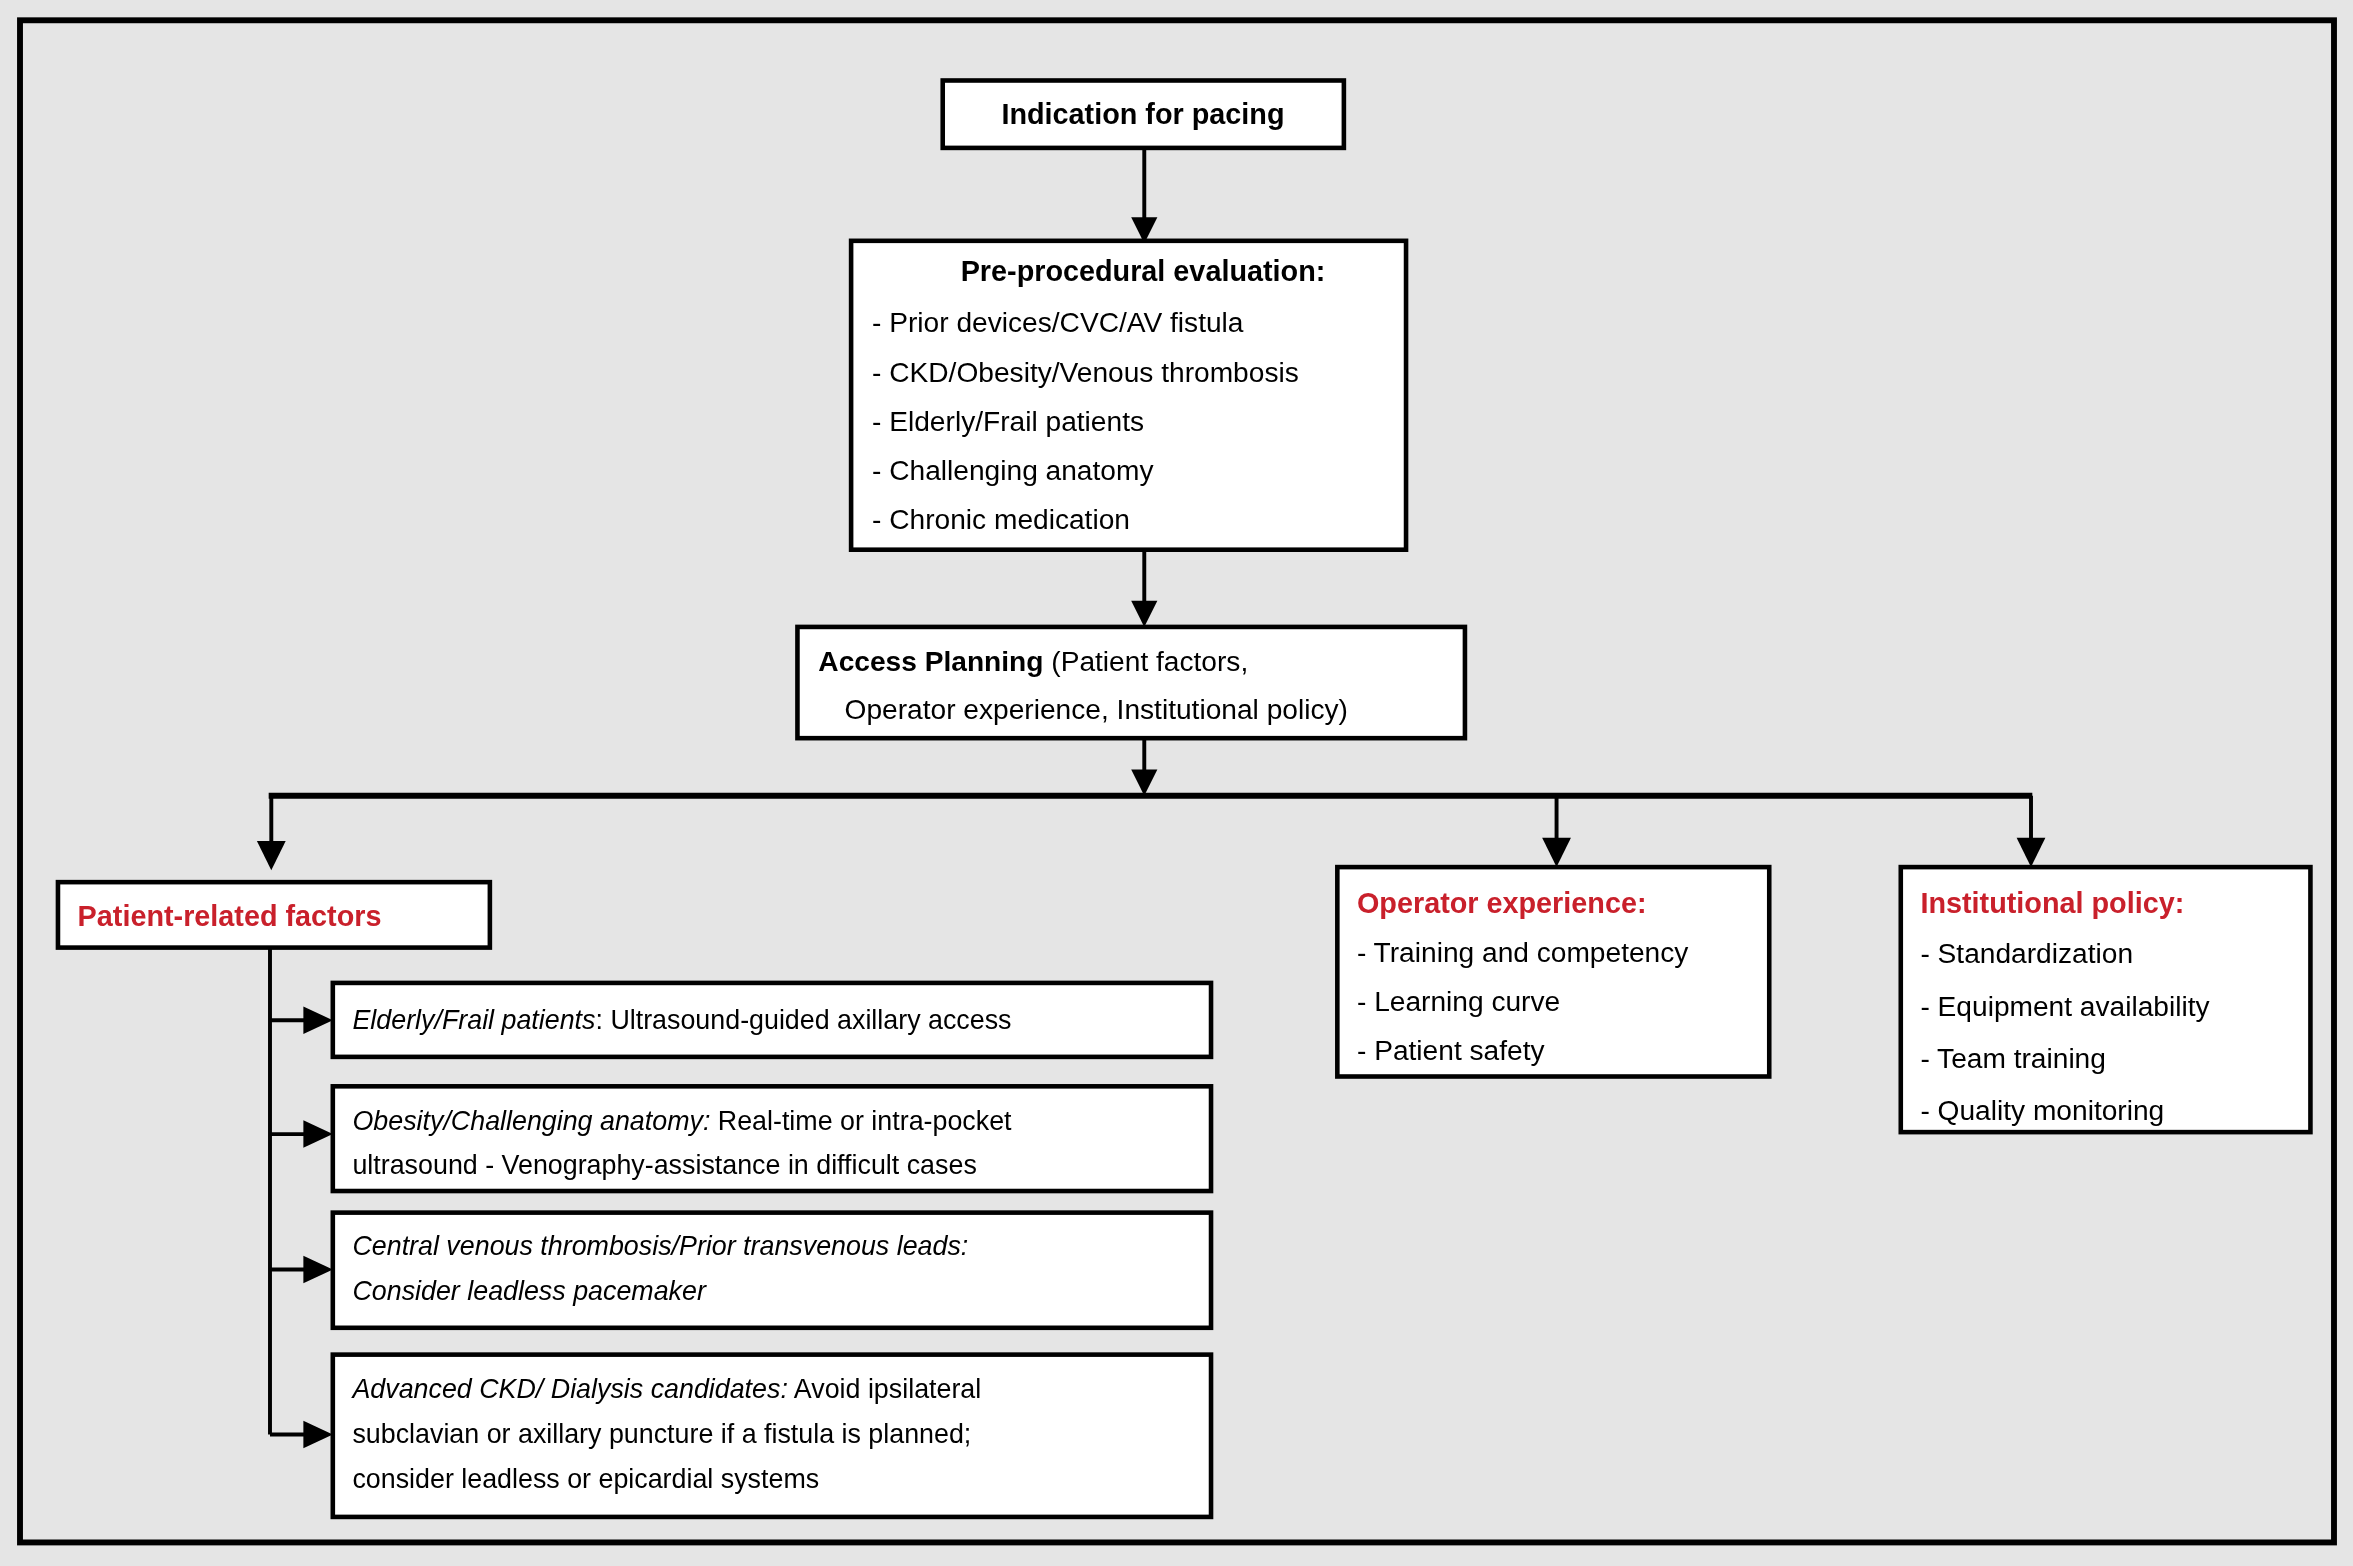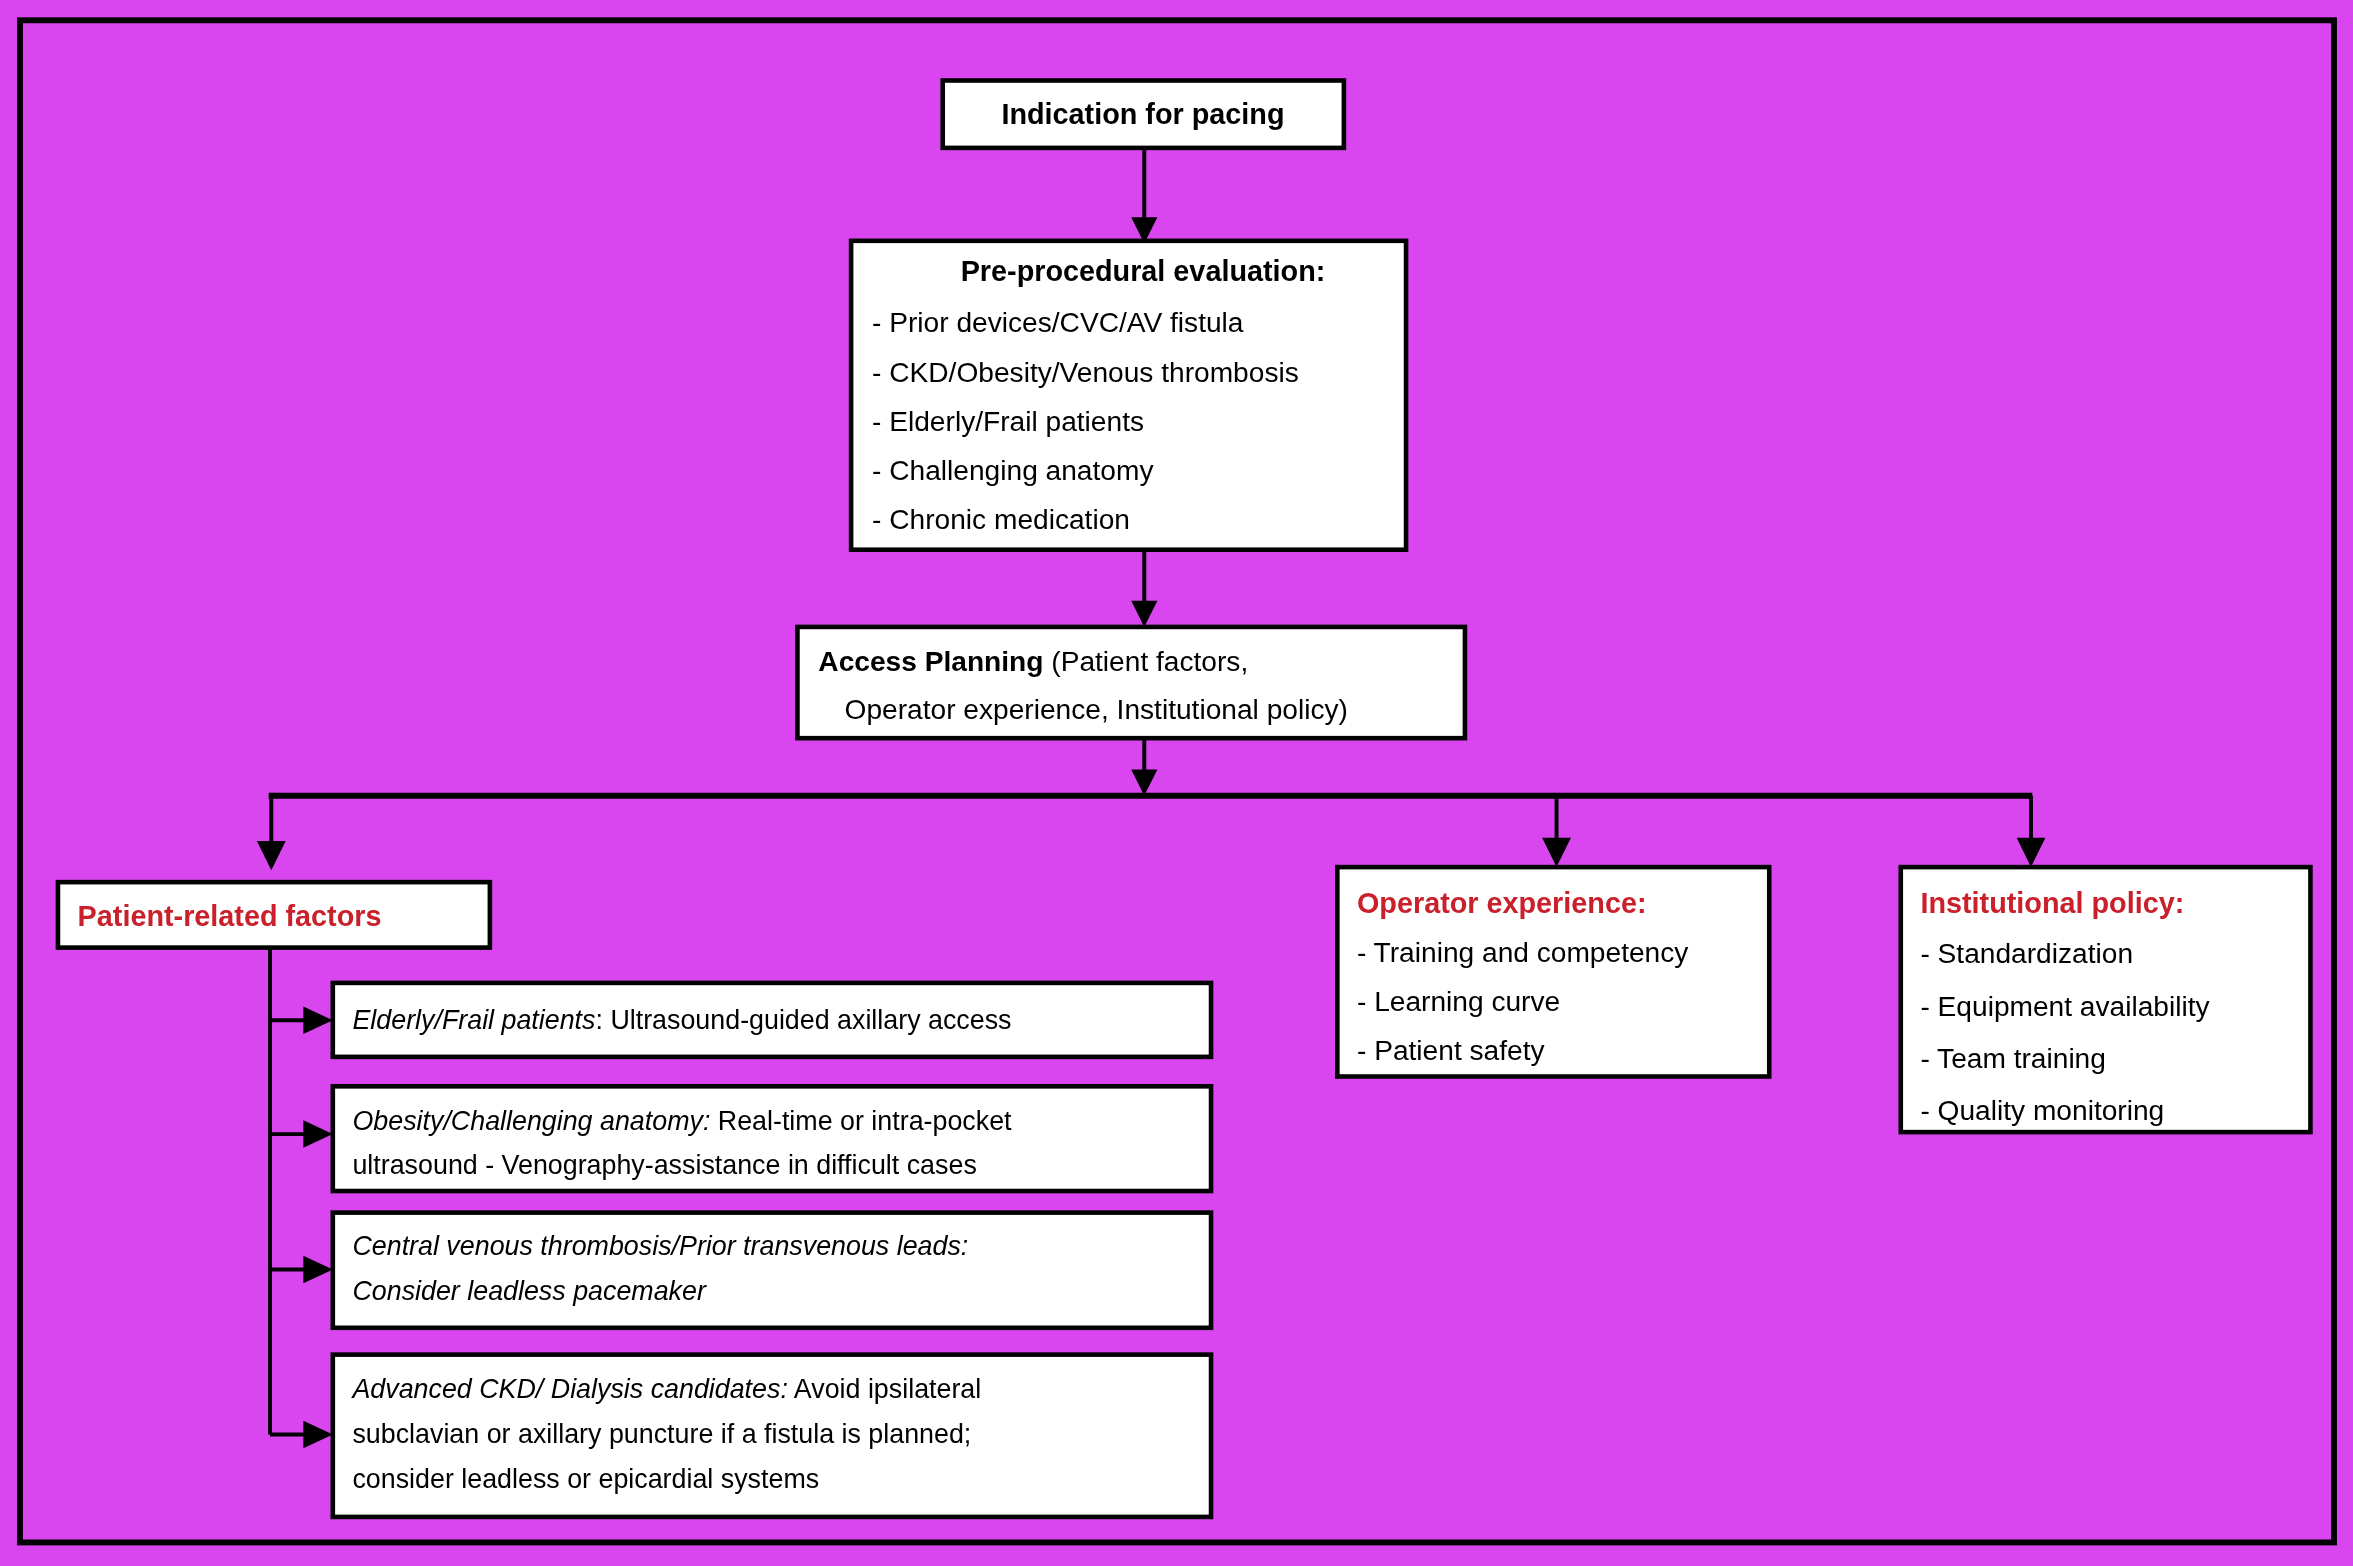--- a/index.html
+++ b/index.html
@@ -10,21 +10,21 @@
   body {
     width: 2354px;
     height: 1566px;
     font-family: "Liberation Sans", sans-serif;
     overflow: hidden;
   }
   #flowchart-root {
     position: relative;
     width: 2354px;
     height: 1566px;
-    background: #d946ef;
+    background: #e5e5e5;
   }
   svg.chart-canvas {
     position: absolute;
     top: 0;
     left: 0;
     width: 2354px;
     height: 1566px;
   }
   .frame-rect {
     fill: none;

